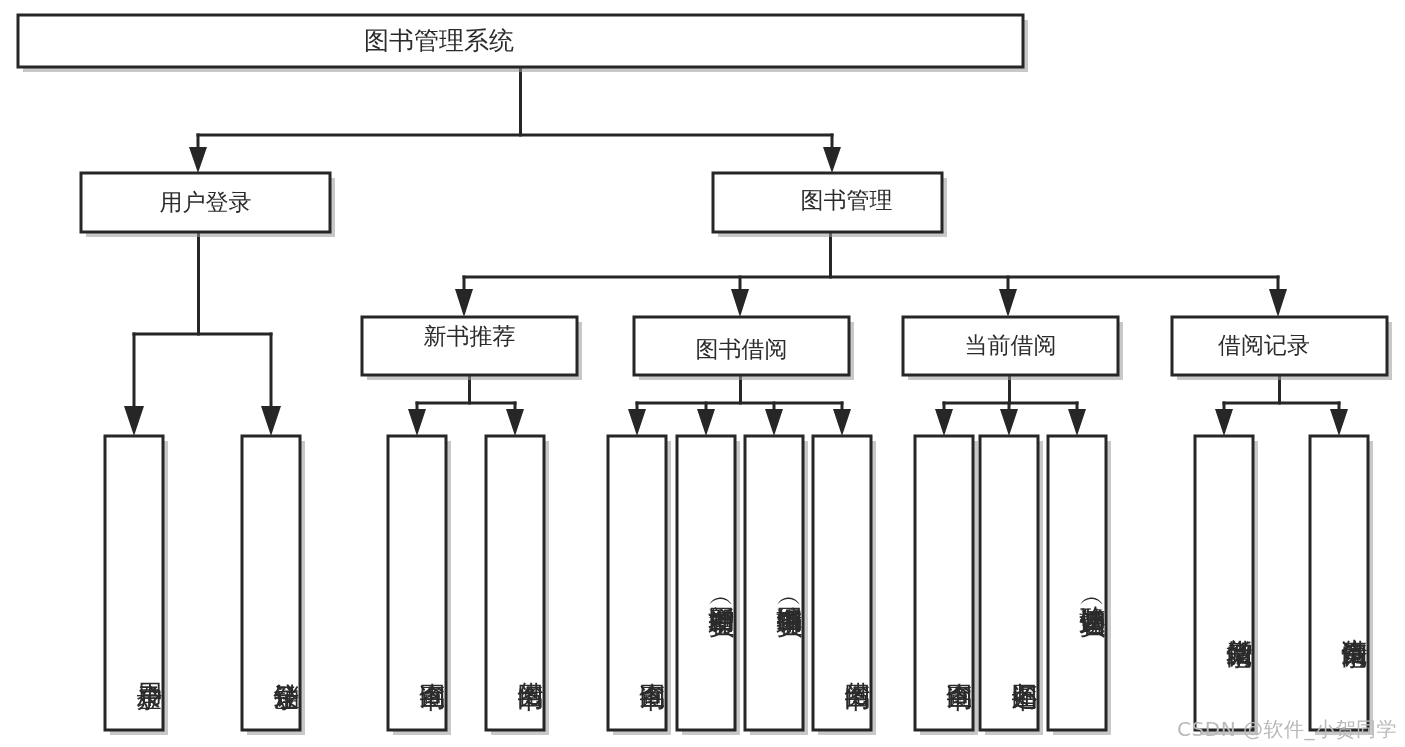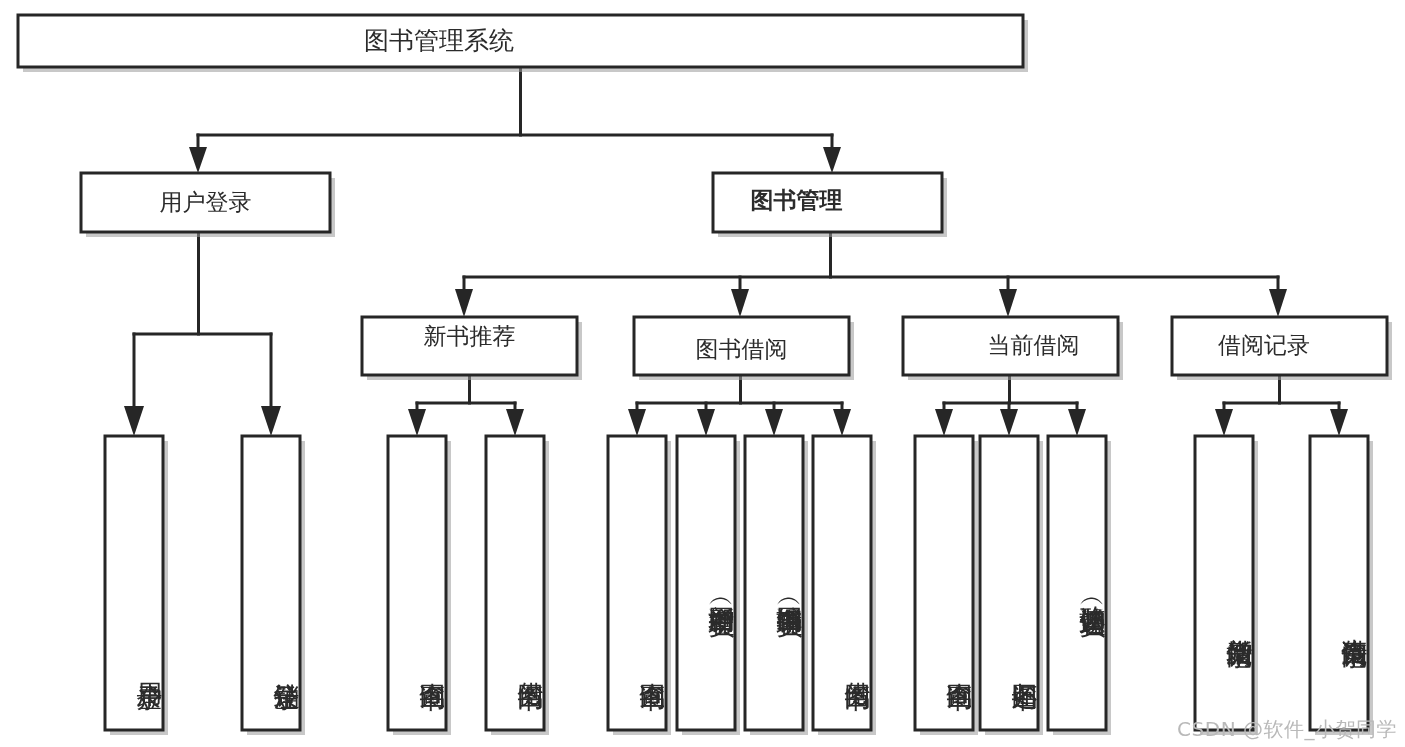--- a/index.html
+++ b/index.html
@@ -241,25 +241,25 @@
     </g>
     <g>
       <rect class="node-shadow" x="1315" y="441" width="58" height="294"></rect>
       <rect class="node-box" x="1310" y="436" width="58" height="294"></rect>
     </g>
   </svg>
 
   <div class="node-label-h" style="left:18px; top:15px; width:842px; height:52px; font-size:25px;">图书管理系统</div>
 
   <div class="node-label-h" style="left:81px; top:173px; width:249px; height:59px;">用户登录</div>
-  <div class="node-label-h" style="left:682px; top:173px; width:229px; height:55px;font-weight:bold;">图书管理</div>
+  <div class="node-label-h" style="left:732px; top:173px; width:229px; height:55px;">图书管理</div>
 
   <div class="node-label-h" style="left:362px; top:317px; width:215px; height:40px;">新书推荐</div>
   <div class="node-label-h" style="left:634px; top:321px; width:215px; height:58px;">图书借阅</div>
-  <div class="node-label-h" style="left:926px; top:317px; width:215px; height:58px;">当前借阅</div>
+  <div class="node-label-h" style="left:903px; top:317px; width:215px; height:58px;">当前借阅</div>
   <div class="node-label-h" style="left:1172px; top:317px; width:184px; height:58px;">借阅记录</div>
 
   <div class="node-label-v" style="left:105px; top:436px; width:58px; height:294px; padding-top:81px;">用户登录</div>
   <div class="node-label-v" style="left:242px; top:436px; width:58px; height:294px; padding-top:81px;">注销登录</div>
   <div class="node-label-v" style="left:388px; top:436px; width:58px; height:294px; padding-top:81px;">查询图书</div>
   <div class="node-label-v" style="left:486px; top:436px; width:58px; height:294px; padding-top:81px;">借阅图书</div>
   <div class="node-label-v" style="left:608px; top:436px; width:58px; height:294px; padding-top:81px;">查询图书</div>
   <div class="node-label-v" style="left:677px; top:436px; width:58px; height:294px; padding-top:6px;">新增图书（管理员）</div>
   <div class="node-label-v" style="left:745px; top:436px; width:58px; height:294px; padding-top:6px;">编辑图书（管理员）</div>
   <div class="node-label-v" style="left:813px; top:436px; width:58px; height:294px; padding-top:81px;">借阅图书</div>

